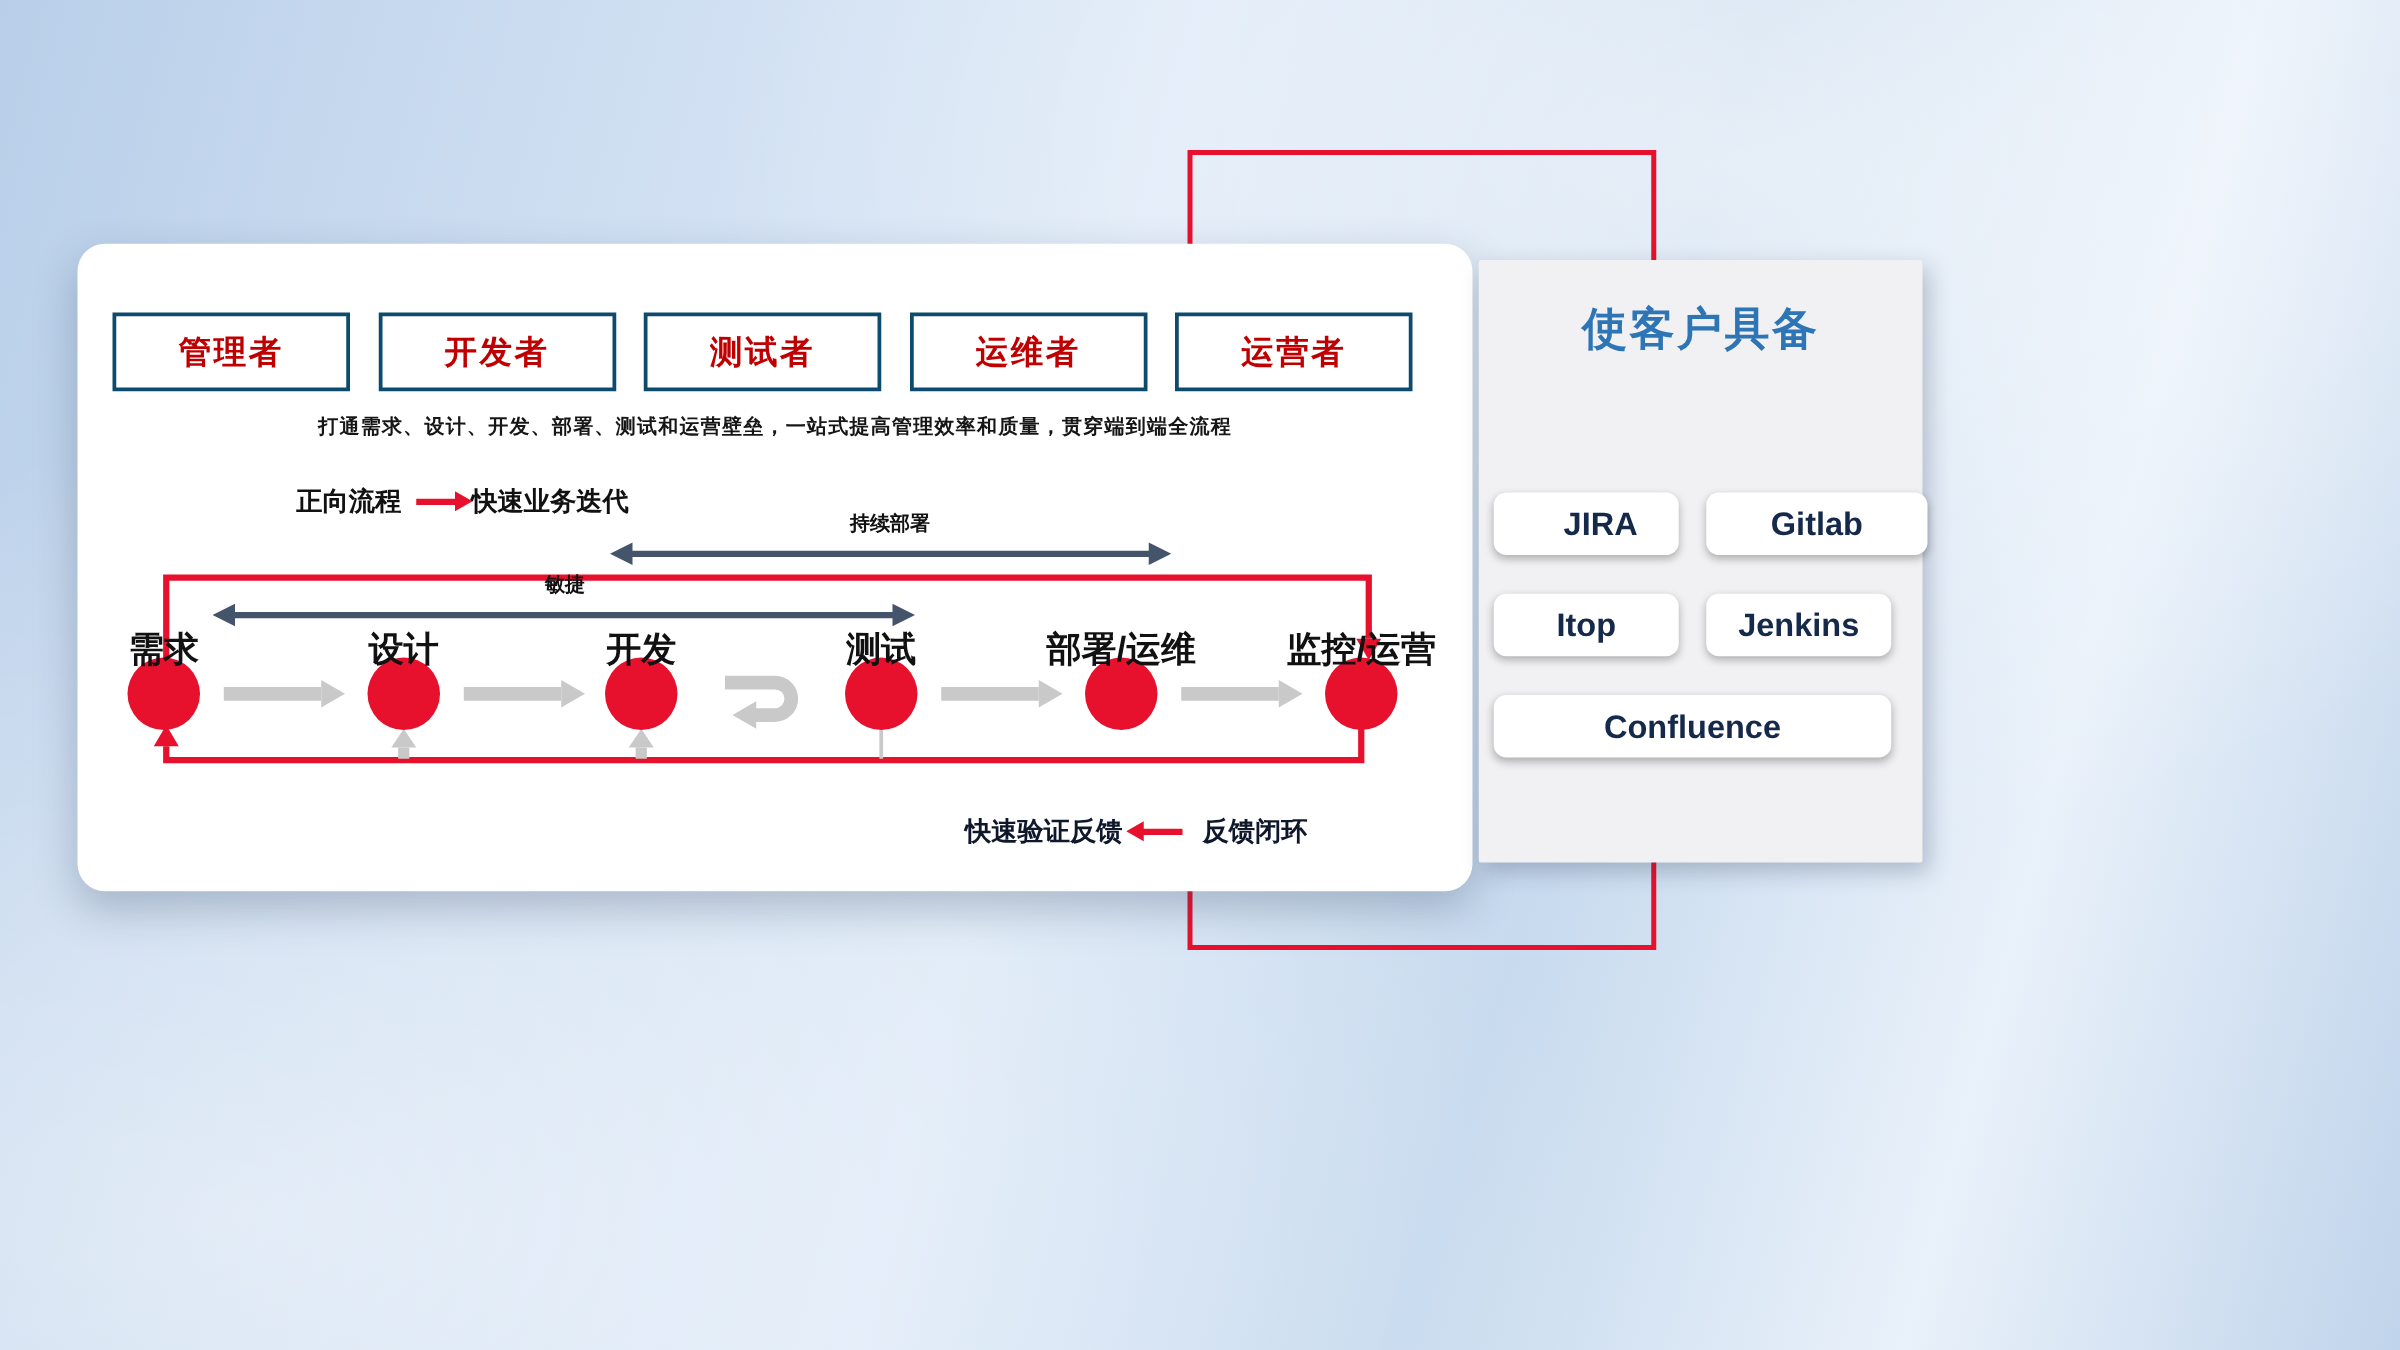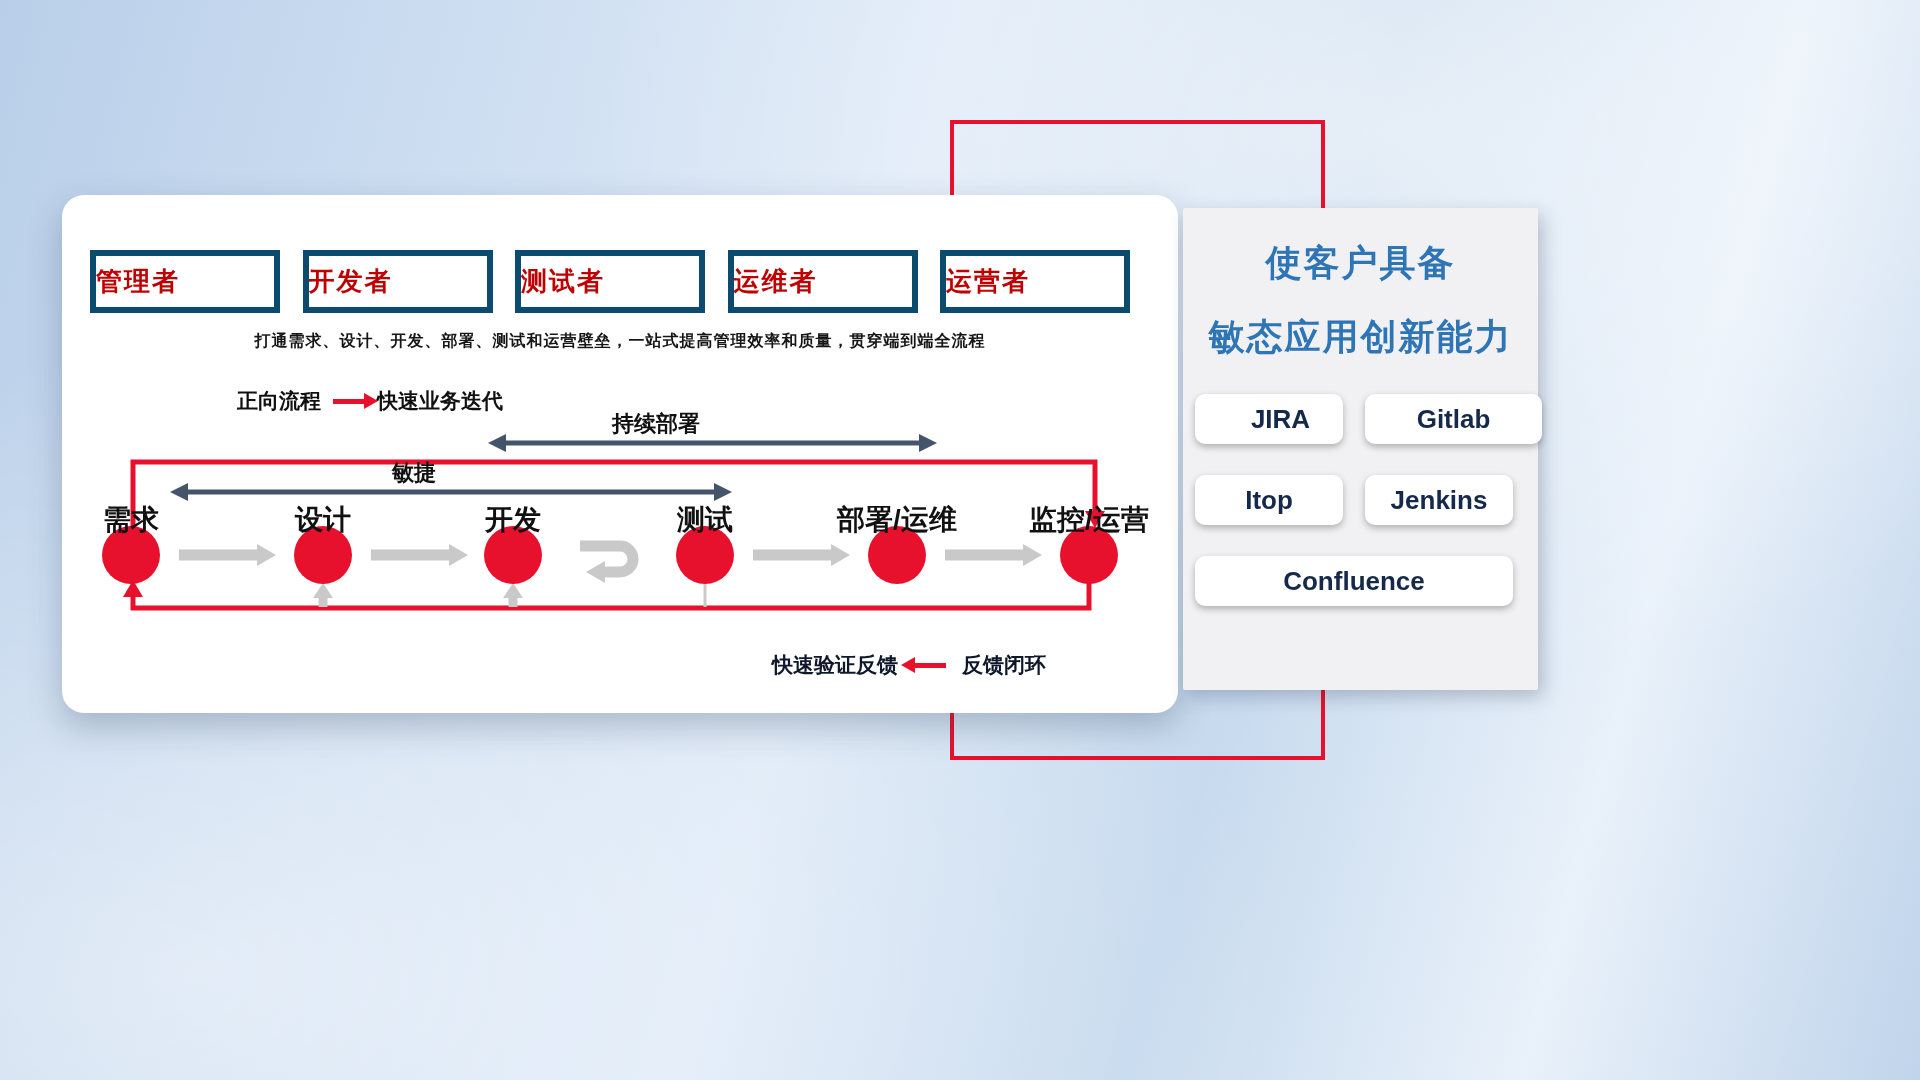--- a/index.html
+++ b/index.html
@@ -24,22 +24,22 @@
     position:absolute; left:62px; top:195px; width:1116px; height:518px;
     background:#ffffff; border-radius:22px; z-index:2;
     box-shadow:0 14px 34px rgba(40,60,90,0.28);
   }
 
   .roles {
     position:absolute; left:28px; top:55px; width:1040px; height:63px;
     display:flex; justify-content:space-between;
   }
   .role-box {
-    width:190px; height:63px; border:6px solid #0c4a6e;
-    display:flex; align-items:center; justify-content:flex-start;
+    width:190px; height:63px; border:3px solid #0c4a6e;
+    display:flex; align-items:center; justify-content:center;
     color:#c00000; font-size:26px; font-weight:bold; letter-spacing:2px;
     background:#ffffff;
   }
 
   .desc {
     position:absolute; left:0; top:136px; width:100%;
     text-align:center; font-size:16px; font-weight:bold; color:#161616;
     letter-spacing:1px;
   }
 
@@ -63,21 +63,21 @@
   .diagram { position:absolute; left:0; top:0; width:1116px; height:518px; }
 
   .stage-label {
     position:absolute; top:306px; width:160px; text-align:center;
     font-size:28px; font-weight:600; color:#111;
   }
   .sl-0 { left:-11px; } .sl-1 { left:181px; } .sl-2 { left:371px; }
   .sl-3 { left:563px; } .sl-4 { left:755px; } .sl-5 { left:947px; }
 
   .arrow-label {
-    position:absolute; font-size:22px; font-weight:bold; color:#111;
+    position:absolute; text-align:center; font-size:16px; font-weight:bold; color:#111;
   }
   .lbl-agile { left:330px; top:263px; width:120px; }
   .lbl-cd    { left:550px; top:214px; width:200px; }
 
   
   .panel {
     position:absolute; left:1183px; top:208px; width:355px; height:482px;
     background:#f1f1f3; z-index:3; border-radius:2px;
     box-shadow:5px 7px 18px rgba(30,45,70,0.25);
   }
@@ -185,19 +185,18 @@
   <div class="legend-feedback">
     <span>快速验证反馈</span>
     <span class="arrow-l"></span>
     <span>反馈闭环</span>
   </div>
 
 </div>
 
 <div class="panel">
   <div class="panel-title pt-1">使客户具备</div>
-  <div class="panel-title pt-2">敏态应用创新能力</div>
   <div class="tool t-jira">JIRA</div>
   <div class="tool t-gitlab">Gitlab</div>
   <div class="tool t-itop">Itop</div>
   <div class="tool t-jenkins">Jenkins</div>
   <div class="tool t-confluence">Confluence</div>
 </div>
 
 </body></html>

